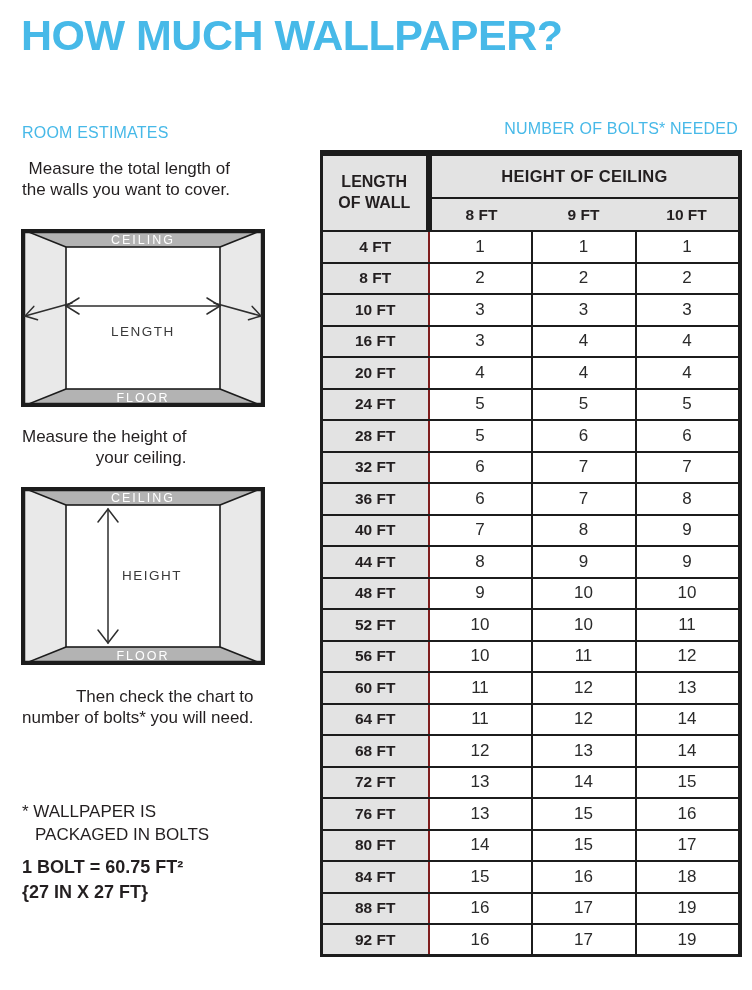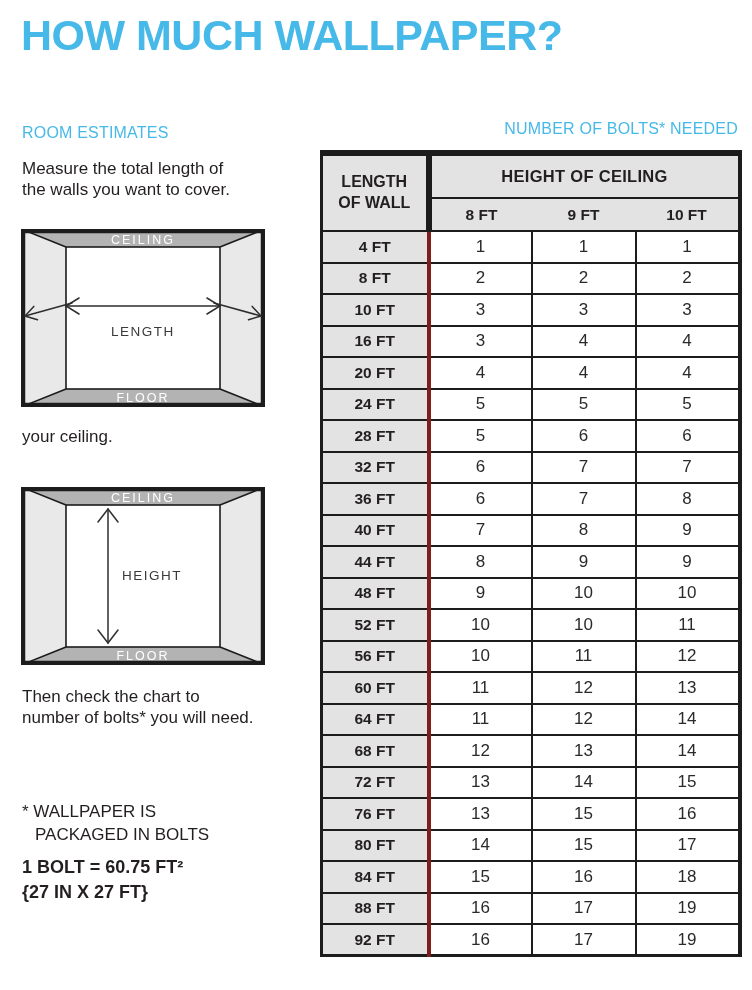--- a/index.html
+++ b/index.html
@@ -16,21 +16,21 @@
     color:var(--accent, #47b9e8);
   }
 
   .section-heading {
     position:absolute; font-size:16px; font-weight:normal; letter-spacing:0.2px;
     color:var(--accent, #47b9e8);
   }
   .heading-room { left:22px; top:124px; }
   .heading-bolts { left:320px; top:120px; width:418px; text-align:right; }
 
-  .para { position:absolute; left:22px; font-size:17px; line-height:21px; color:#231f20; }
+  .para { position:absolute; left:22px; font-size:17px; line-height:21px; color:#231f20;text-align:right; }
   .para-1 { top:158px; }
   .para-2 { top:426px; }
   .para-3 { top:686px; }
 
   .diagram { position:absolute; left:21px; width:244px; height:178px; }
   .diagram-1 { top:229px; }
   .diagram-2 { top:487px; }
   .poly-dark  { fill:var(--diagram-dark-gray, #b3b3b3); }
   .poly-light { fill:var(--diagram-light-gray, #e9e9e9); }
   .edge { stroke:#1c1c1c; stroke-width:1.6; fill:none; }
@@ -67,21 +67,21 @@
   }
   table.bolts thead th { background:var(--table-gray, #e3e3e3); font-weight:bold; }
   .corner-header { font-size:16px; line-height:1.3; border-right:6px solid #1c1c1c !important; }
   .group-header  { font-size:16.5px; letter-spacing:0.3px; }
   tr.header-row-1 { height:45px; }
   tr.header-row-2 { height:33px; }
   tr.header-row-2 th { font-size:15.5px; border-left:none; border-right:none; }
   table.bolts tbody tr { height:31.5px; }
   table.bolts tbody th {
     background:var(--table-gray, #e3e3e3); font-size:15.5px; font-weight:bold;
-    border-right:4px solid #7f1d1d;
+    border-right:2px solid #7f1d1d;
   }
   table.bolts tbody td { background:#ffffff; font-size:17px; font-weight:normal; color:#2a2a2a; }
 </style>
 </head>
 <body>
 
 <div class="page">
 
   <div class="page-title">HOW MUCH WALLPAPER?</div>
 
@@ -113,20 +113,21 @@
       <polyline class="arrow" points="16.5,90.7 4,87 12.8,77.4"></polyline>
       <line class="arrow" x1="193" y1="74" x2="240" y2="87"></line>
       <polyline class="arrow" points="227.5,90.7 240,87 231.2,77.4"></polyline>
     </g>
     <text class="wall-label" x="122" y="15">CEILING</text>
     <text class="wall-label" x="122" y="173">FLOOR</text>
     <text class="dim-label" x="122" y="107" text-anchor="middle">LENGTH</text>
   </svg>
 
   <div class="para para-2">
+    <div>Measure the height of</div>
     <div>your ceiling.</div>
   </div>
 
   <svg class="diagram diagram-2" viewBox="0 0 244 178">
     <polygon class="poly-light" points="0,0 45,18 45,160 0,178"></polygon>
     <polygon class="poly-light" points="244,0 199,18 199,160 244,178"></polygon>
     <polygon class="poly-dark" points="0,0 244,0 199,18 45,18"></polygon>
     <polygon class="poly-dark" points="0,178 244,178 199,160 45,160"></polygon>
     <rect class="backwall" x="45" y="18" width="154" height="142"></rect>
     <line class="edge" x1="0" y1="0" x2="45" y2="18"></line>

